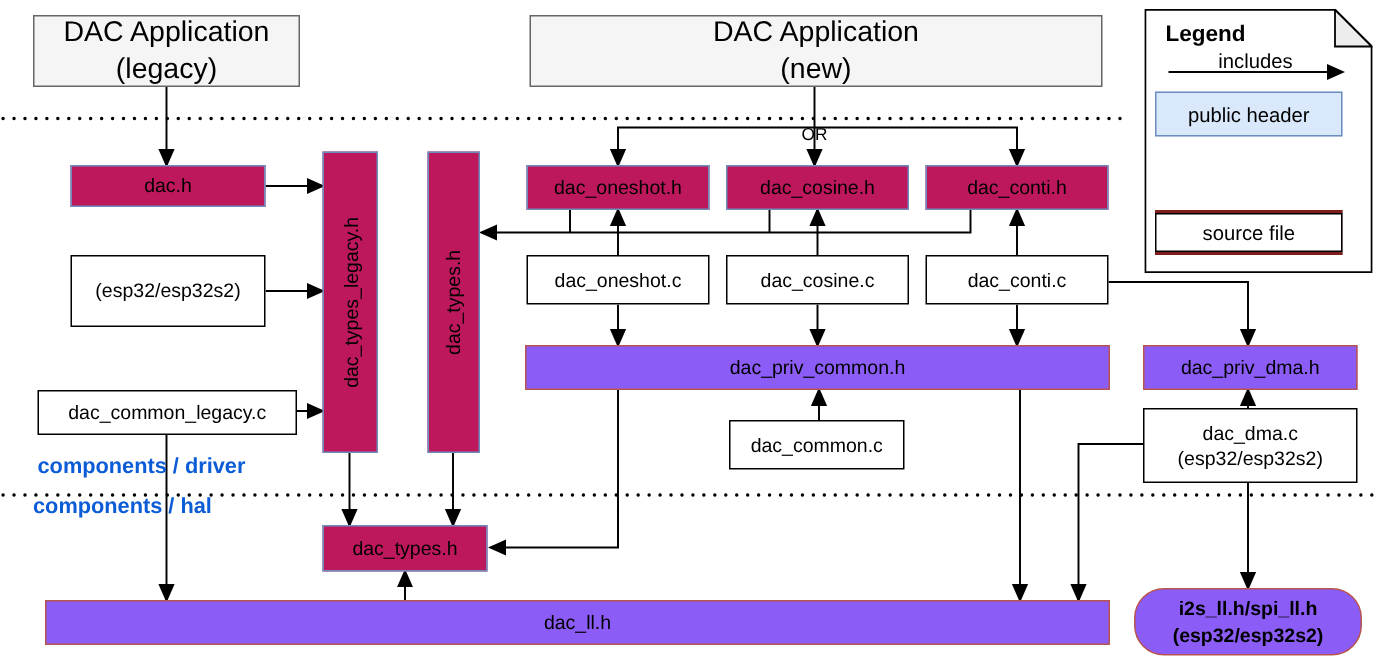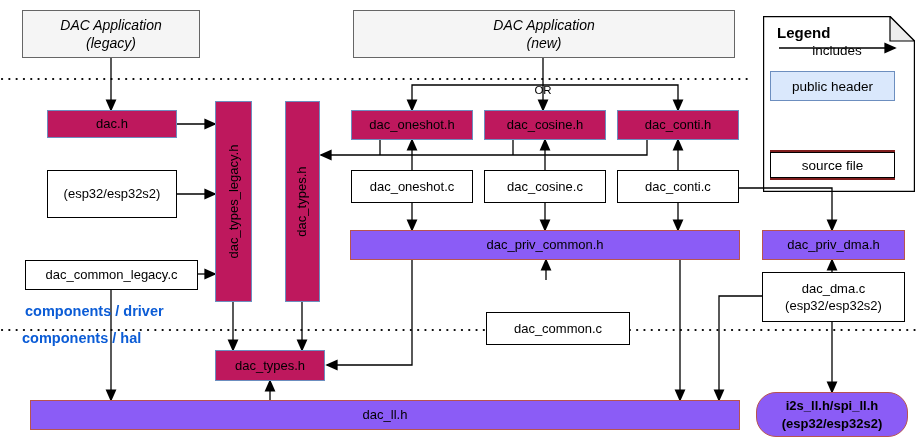--- a/index.html
+++ b/index.html
@@ -7,27 +7,27 @@
     font-family:"Liberation Sans",sans-serif;overflow:hidden;}
   #edges{position:absolute;left:0;top:0;z-index:2;}
   #nodes{position:absolute;left:0;top:0;width:100%;height:100%;z-index:3;}
   .edge{fill:none;stroke:#000000;stroke-width:1.3;}
   .edge.dotted{stroke-width:2.2;stroke-dasharray:0.1 7.2;stroke-linecap:round;}
   .node{position:absolute;display:flex;align-items:center;justify-content:center;
     text-align:center;font-size:13px;color:#000;box-sizing:border-box;line-height:1.32;}
   .node.public{background:#be185d;border:1px solid #6c8ebf;}
   .node.private{background:#8b5cf6;border:1px solid #b85450;}
   .node.source{background:#ffffff;border:1px solid #000000;}
-  .node.app{background:#f5f5f5;border:1px solid #666666;font-size:14px;font-style:italic;}
+  .node.app{background:#f5f5f5;border:1px solid #666666;font-size:19px;}
   .node.bold{font-weight:bold;border-radius:20px;}
   .node.vertical .node-label{transform:rotate(-90deg);white-space:nowrap;}
   .node-label .line{display:block;}
   .section-label{position:absolute;z-index:4;color:#0b5cd6;font-weight:bold;font-size:14.5px;white-space:nowrap;}
   .or-label{position:absolute;z-index:4;font-size:11.5px;color:#000;width:24px;text-align:center;}
-  .legend{position:absolute;left:763px;top:16px;width:144px;height:176px;z-index:1;}
+  .legend{position:absolute;left:763px;top:6px;width:144px;height:176px;z-index:1;}
   .legend-page{position:absolute;left:0;top:0;}
   .legend-title{position:absolute;left:14px;top:8px;font-weight:bold;font-size:15px;z-index:4;}
   .legend-includes-label{position:absolute;left:0;width:148px;top:27px;text-align:center;font-size:13.5px;z-index:4;}
   .legend-item{position:absolute;left:7px;width:125px;border-radius:0;display:flex;
     align-items:center;justify-content:center;font-size:13.5px;box-sizing:border-box;z-index:4;}
   .legend-item.public{top:55px;height:30px;background:#dae8fc;border:1px solid #6c8ebf;}
   .legend-item.private{top:94px;height:30px;background:#737373;border:7px solid #7f1d1d;margin-top:40px;}
   .legend-item.source{top:136px;height:26px;background:#ffffff;border:1px solid #000000;}
 </style>
 </head>
@@ -152,21 +152,21 @@
       <div class="node source" style="left: 617px; top: 170px; width: 122px; height: 33px;">
         <span class="node-label">
           <span class="line">dac_conti.c</span>
         </span>
       </div>
       <div class="node private" style="left: 350px; top: 230px; width: 390px; height: 30px;">
         <span class="node-label">
           <span class="line">dac_priv_common.h</span>
         </span>
       </div>
-      <div class="node source" style="left: 486px; top: 280px; width: 144px; height: 33px; margin-top: 32px;">
+      <div class="node source" style="left: 486px; top: 280px; width: 117px; height: 33px;">
         <span class="node-label">
           <span class="line">dac_common.c</span>
         </span>
       </div>
       <div class="node private" style="left: 762px; top: 230px; width: 143px; height: 30px;">
         <span class="node-label">
           <span class="line">dac_priv_dma.h</span>
         </span>
       </div>
       <div class="node source" style="left: 762px; top: 272px; width: 143px; height: 50px;">

